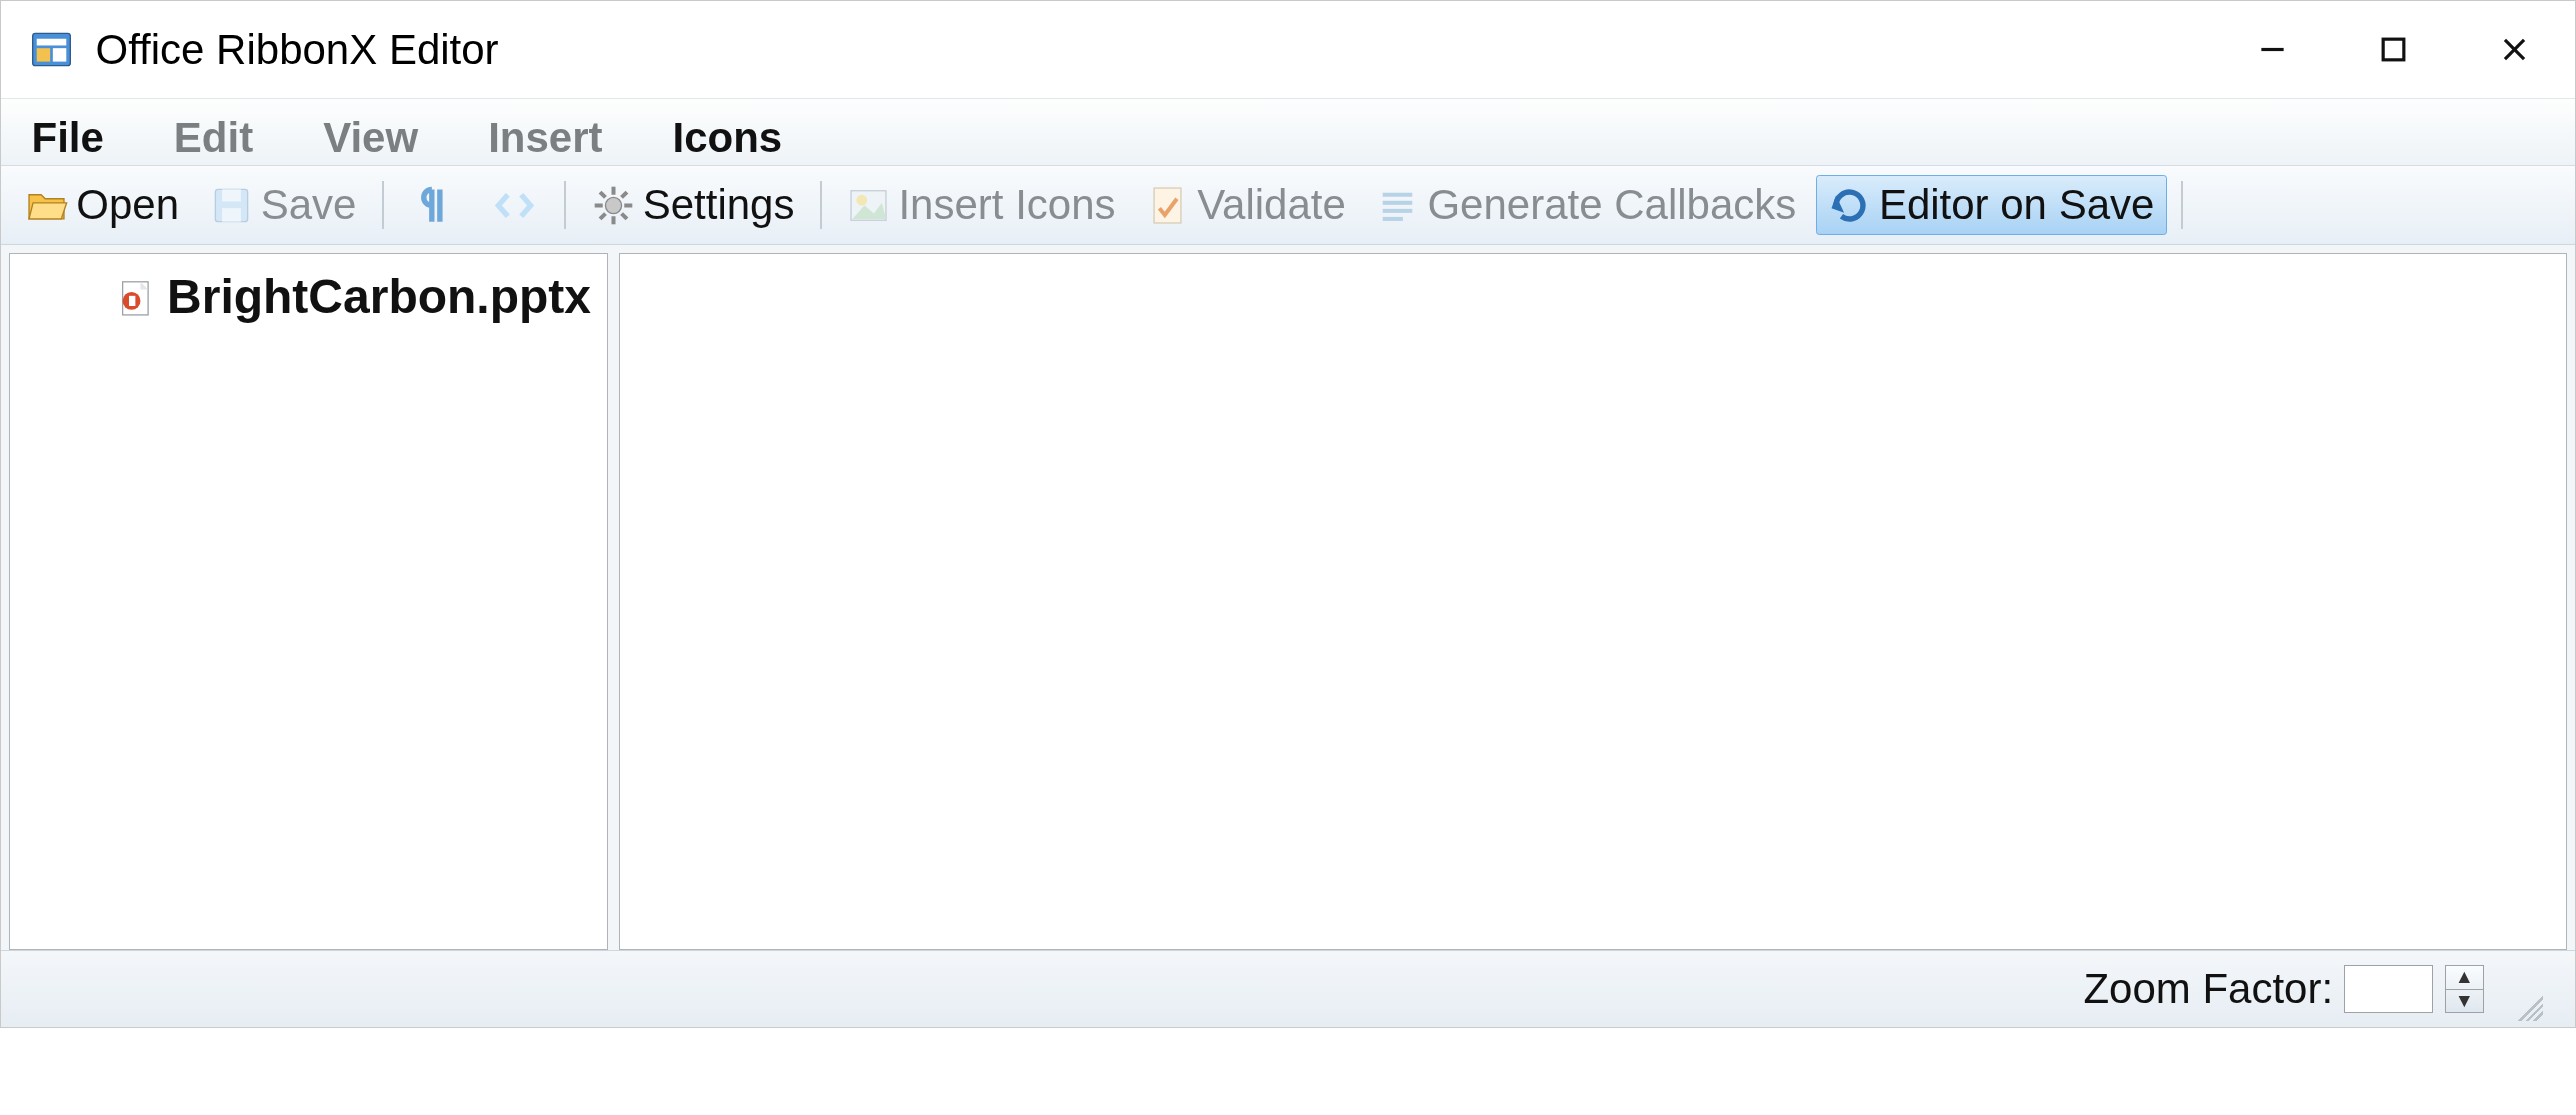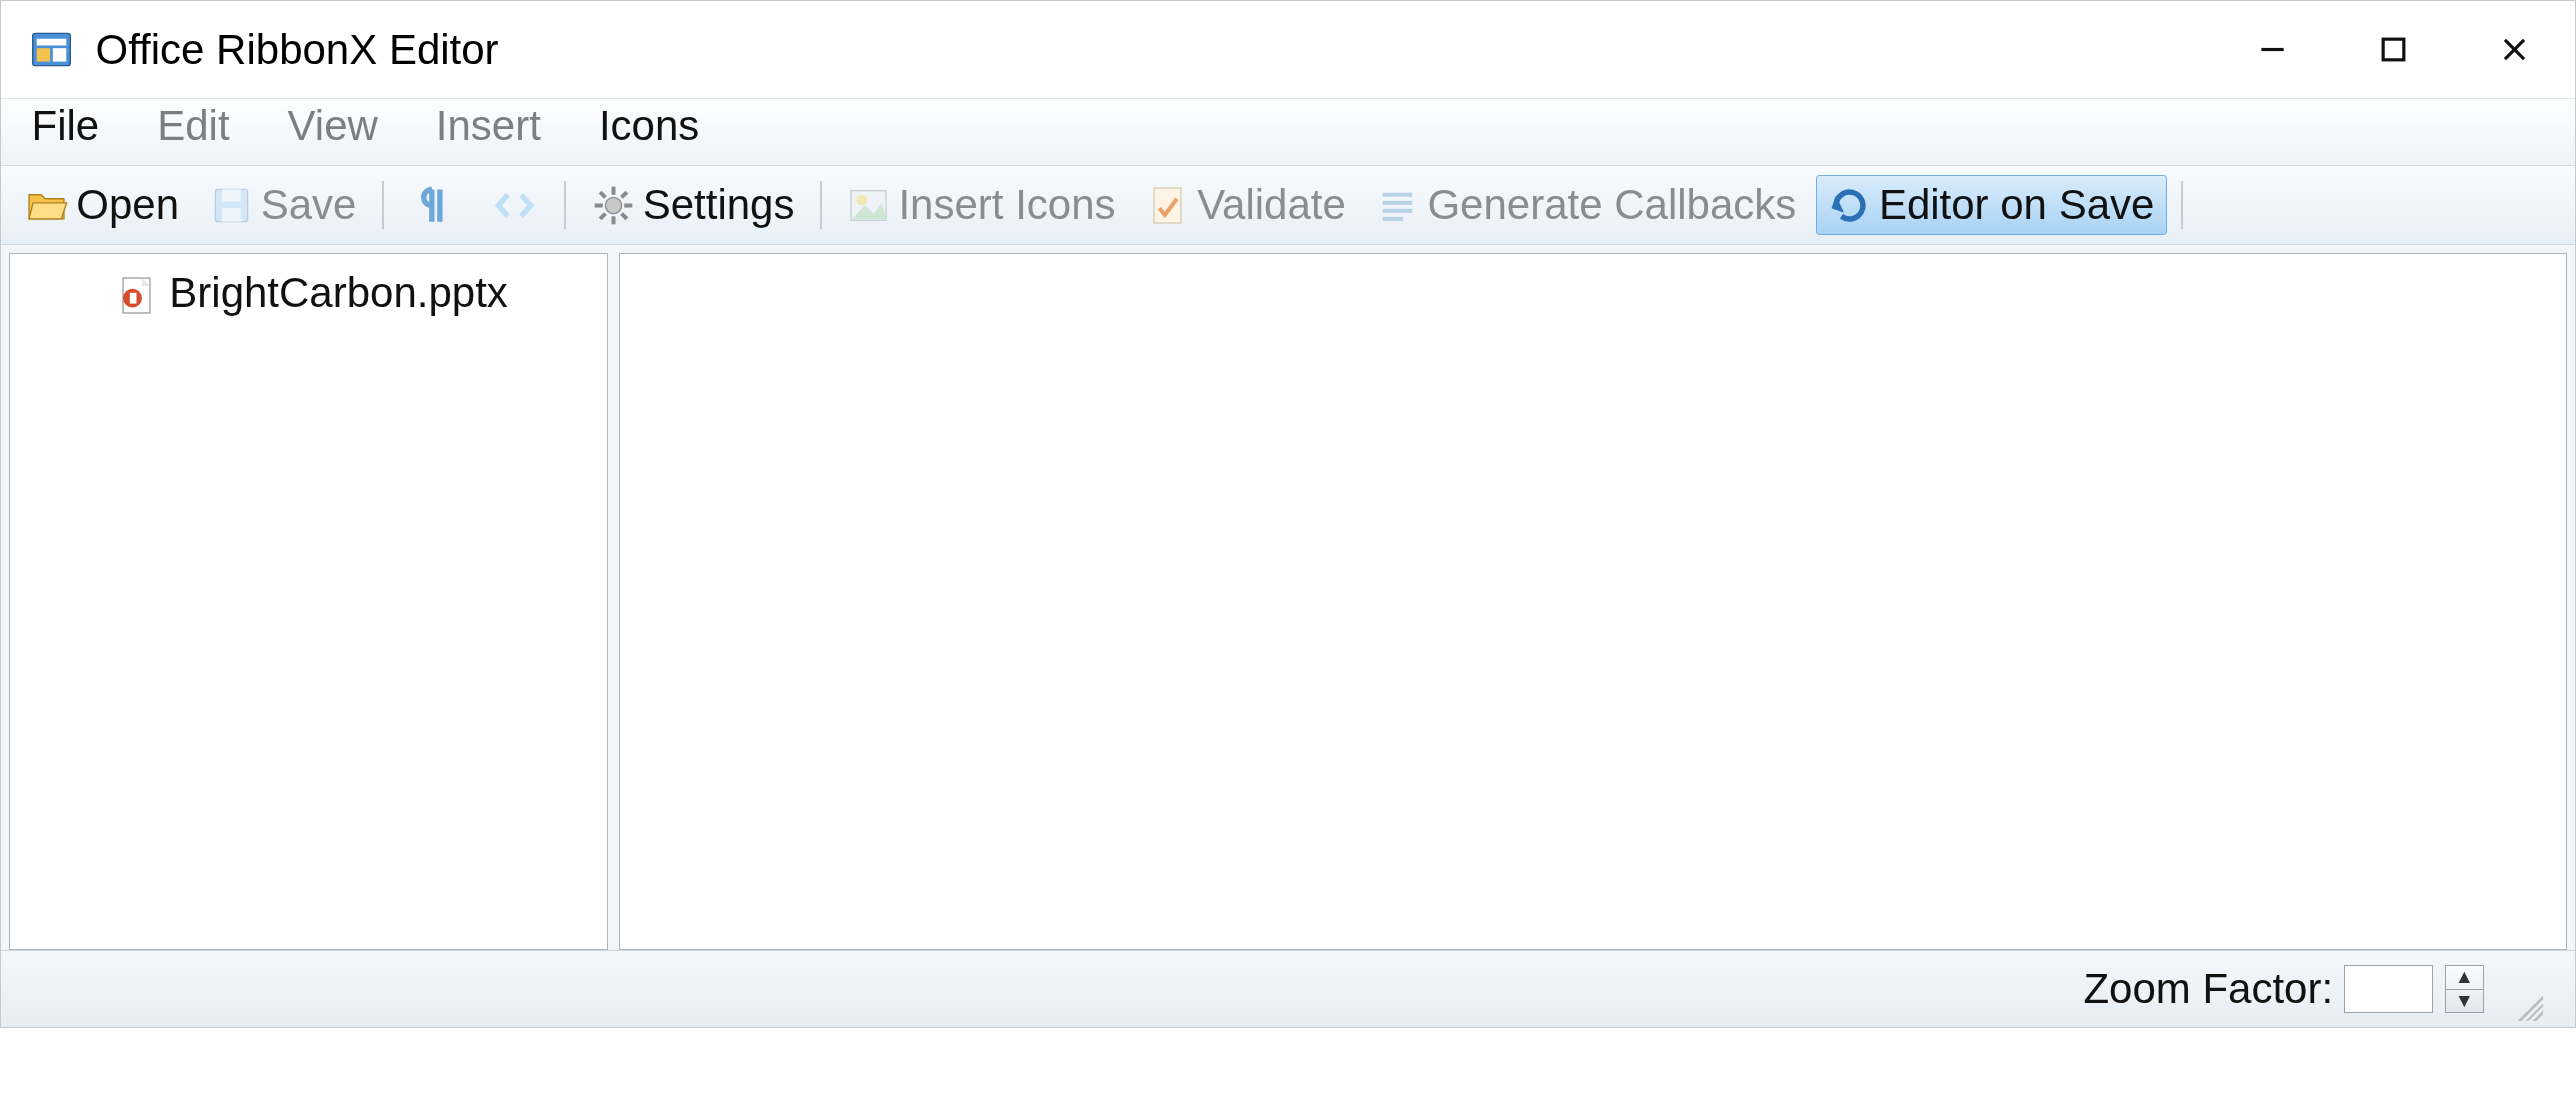--- a/index.html
+++ b/index.html
@@ -42,23 +42,24 @@
     font-size: 35px;
     color: #111;
   }
   .win-btn svg { width: 35px; height: 35px; }
   
   .menubar {
     height: 68px;
     background: linear-gradient(#fdfefe, #eef3f7);
     border-top: 0.8px solid #e0e6ea;
     border-bottom: 0.8px solid #d6dde2;
-    display: flex; align-items: flex-start;
+    display: flex; align-items: flex-end;
     padding-left: 22.5px;
-    gap: 42px;
+    gap: 54px;
+    font-weight: bold;
   }
   .menubar .menu-item {
     font-size: 42px;
     color: #7b7f82;
     padding: 3.2px 8px;
   }
   .menubar .menu-item.active { color: #111; }
   
   .toolbar {
     height: 79px;
@@ -95,25 +96,26 @@
     padding: 8px 8px 0 8px;
     gap: 11.3px;
     min-height: 0;
   }
   .tree-pane {
     width: 599px;
     background: #fff;
     border: 1.6px solid #aeb4b9;
   }
   .tree-item {
-    display: flex; align-items: flex-end;
+    display: flex; align-items: center;
     gap: 11.3px;
     padding: 14.5px 16px 0 105px;
-    font-size: 42px;
+    font-size: 48px;
     color: #111;
+    font-weight: bold;
   }
   .tree-icon { width: 43px; height: 43px; }
   .editor-pane {
     flex: 1;
     background: #fff;
     border: 1.6px solid #aeb4b9;
   }
   
   .statusbar {
     height: 77px;

